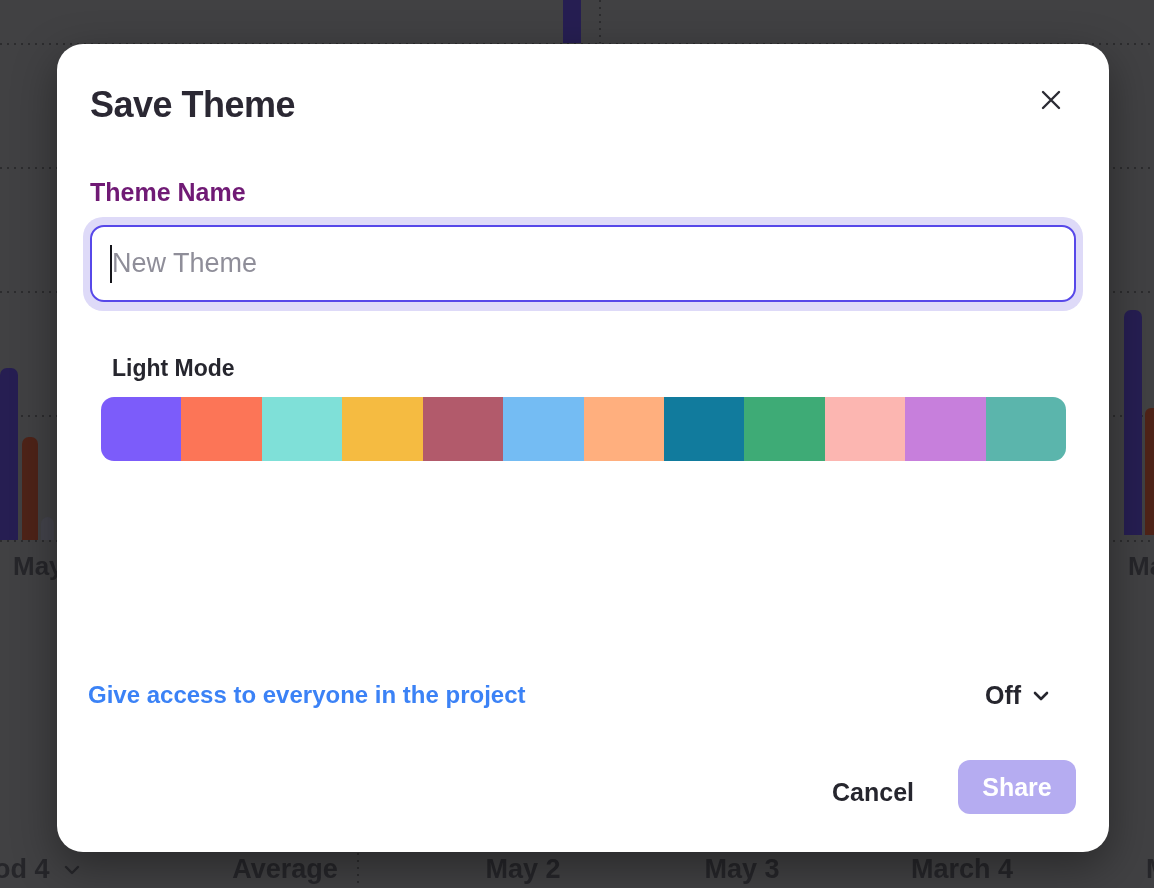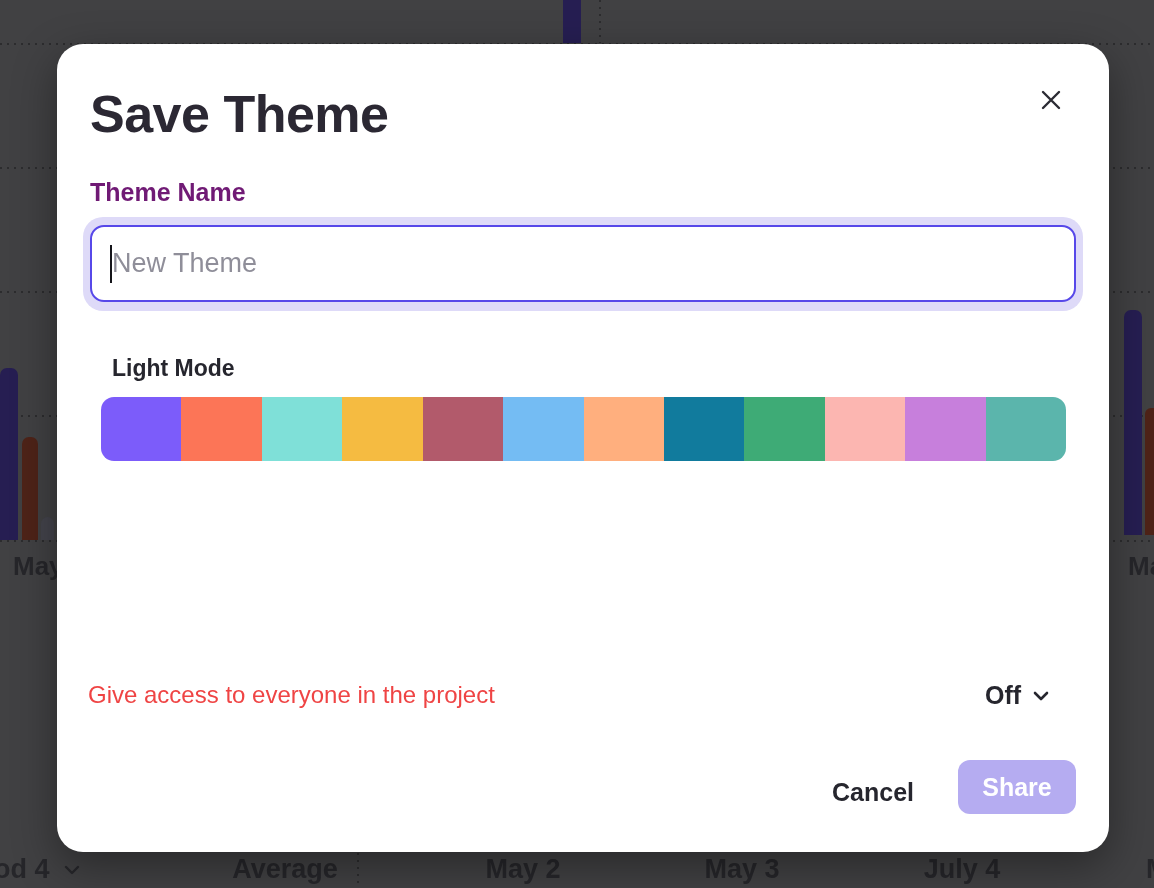--- a/index.html
+++ b/index.html
@@ -22,39 +22,39 @@
   .col-label:nth-of-type(2){left:523px;}
   .col-label:nth-of-type(3){left:742px;}
   .col-label:nth-of-type(4){left:962px;}
   .period{position:absolute;left:-6px;top:854px;display:flex;align-items:center;gap:14px;
     color:#26262a;font-size:27px;font-weight:600;}
   .chev{width:16px;height:10px;display:inline-block;}
 
   
   .modal{position:absolute;left:57px;top:44px;width:1052px;height:808px;background:#ffffff;
     border-radius:26px;box-shadow:0 14px 44px rgba(0,0,0,.38);}
-  .modal-title{position:absolute;left:33px;top:40px;font-size:52px;font-weight:700;
+  .modal-title{position:absolute;left:33px;top:40px;font-size:36px;font-weight:700;
     color:#2b2833;letter-spacing:-.5px;}
   .close-btn{position:absolute;left:974px;top:36px;width:40px;height:40px;border:none;
     background:transparent;cursor:pointer;display:flex;align-items:center;justify-content:center;padding:0;}
   .field-label{position:absolute;left:33px;top:134px;font-size:25px;font-weight:700;color:#701a75;}
   .input-halo{position:absolute;left:26px;top:173px;width:1000px;height:94px;border-radius:20px;}
   .theme-input{position:absolute;left:7px;top:8px;width:986px;height:77px;box-sizing:border-box;
     border:2px solid;border-radius:14px;background:#fff;font-family:"Liberation Sans",sans-serif;
     font-size:27px;color:#2b2833;padding:8px 20px;outline:none;}
   .theme-input::placeholder{color:#8f8e99;opacity:1;}
   .caret{position:absolute;left:27px;top:28px;width:2px;height:38px;background:#15151a;}
   .section-label{position:absolute;font-size:23px;font-weight:700;color:#26262e;}
   .palette-strip{position:absolute;display:flex;overflow:hidden;border-radius:13px;height:64px;}
   .palette-strip .swatch{flex:1 1 0;}
   .light-strip{left:44px;top:353px;width:965px;}
   .dark-card{position:absolute;left:32px;top:448px;width:985px;height:140px;background:#202024;border-radius:16px;}
   .dark-card .section-label{left:23px;top:16px;color:#ffffff;}
   .dark-strip{left:12px;top:60px;width:961px;}
-  .access-label{position:absolute;left:31px;top:637px;font-size:24px;font-weight:400;color:#ef4444;}
+  .access-label{position:absolute;left:31px;top:637px;font-size:24px;font-weight:700;color:#3b82f6;}
   .off-control{position:absolute;left:924px;top:633px;display:flex;align-items:center;gap:12px;
     border:none;background:transparent;cursor:pointer;font-family:"Liberation Sans",sans-serif;
     font-size:25px;font-weight:600;color:#26262e;padding:4px;}
   .cancel-btn{position:absolute;left:760px;top:726px;width:112px;height:44px;border:none;background:transparent;
     cursor:pointer;font-family:"Liberation Sans",sans-serif;font-size:25px;font-weight:600;color:#26262e;}
   .share-btn{position:absolute;left:901px;top:716px;width:118px;height:54px;border:none;border-radius:12px;
     cursor:pointer;font-family:"Liberation Sans",sans-serif;font-size:25px;font-weight:600;color:#ffffff;}
 </style>
 </head>
 <body>
@@ -83,21 +83,21 @@
     <div class="period">
       <span>od 4</span>
       <svg class="chev" viewBox="0 0 16 10">
         <path d="M2 2 L8 8 L14 2" fill="none" stroke="#26262a" stroke-width="2.4" stroke-linecap="round" stroke-linejoin="round"></path>
       </svg>
     </div>
     <div style="position:absolute;top:854px;left:0;width:1154px">
       <span class="col-label">Average</span>
       <span class="col-label">May 2</span>
       <span class="col-label">May 3</span>
-      <span class="col-label">July 4</span>
+      <span class="col-label">March 4</span>
     </div>
     <span class="bd-label" style="left:1146px;top:854px;font-size:27px">M</span>
   </div>
 
   <div class="modal">
     <h1 class="modal-title" style="margin:0">Save Theme</h1>
 
     <button class="close-btn">
       <svg width="24" height="24" viewBox="0 0 24 24">
         <path d="M4 4 L20 20 M20 4 L4 20" stroke="#2b2b33" stroke-width="2.4" stroke-linecap="round"></path>

